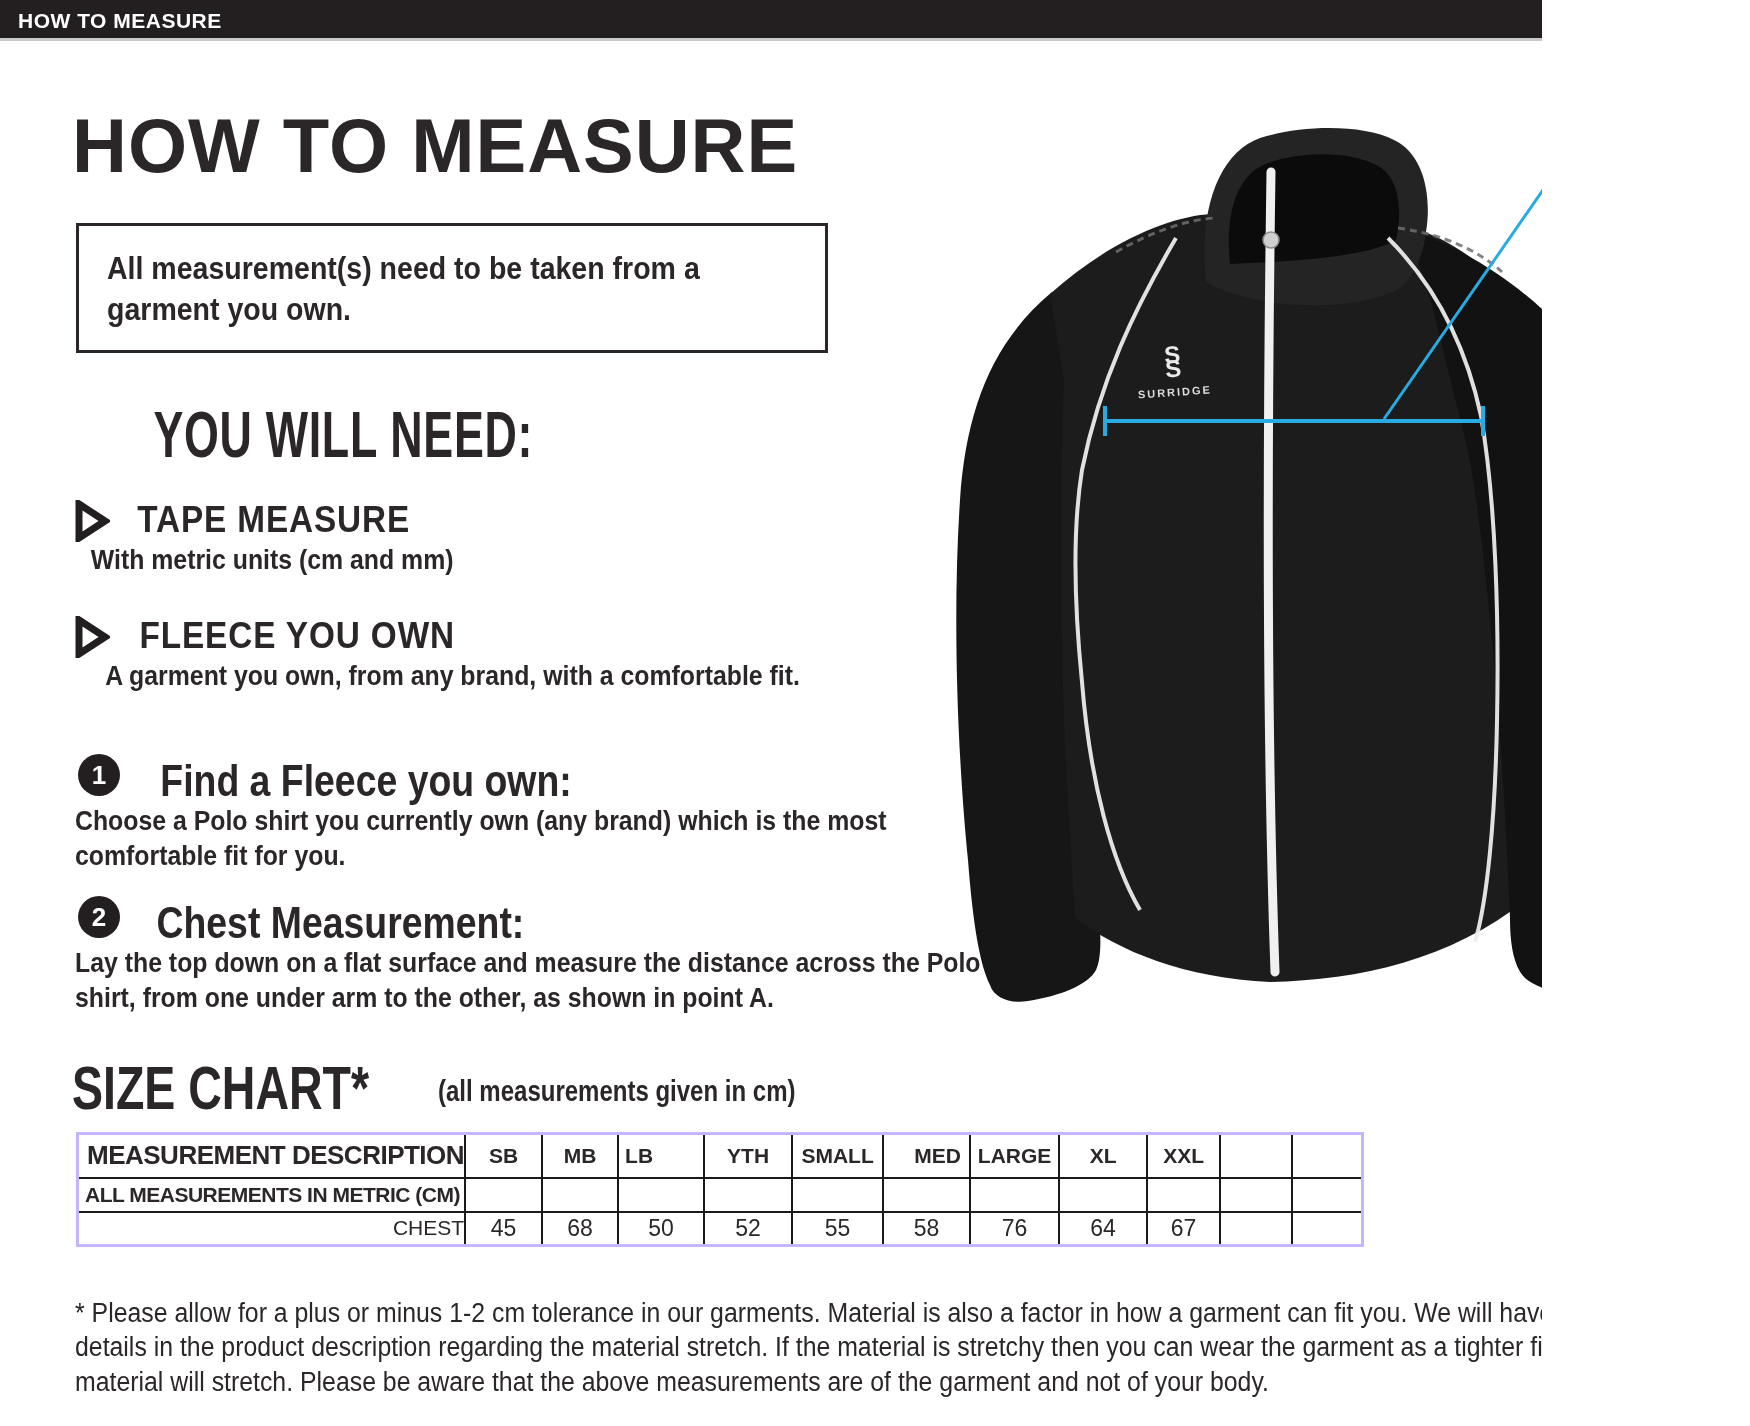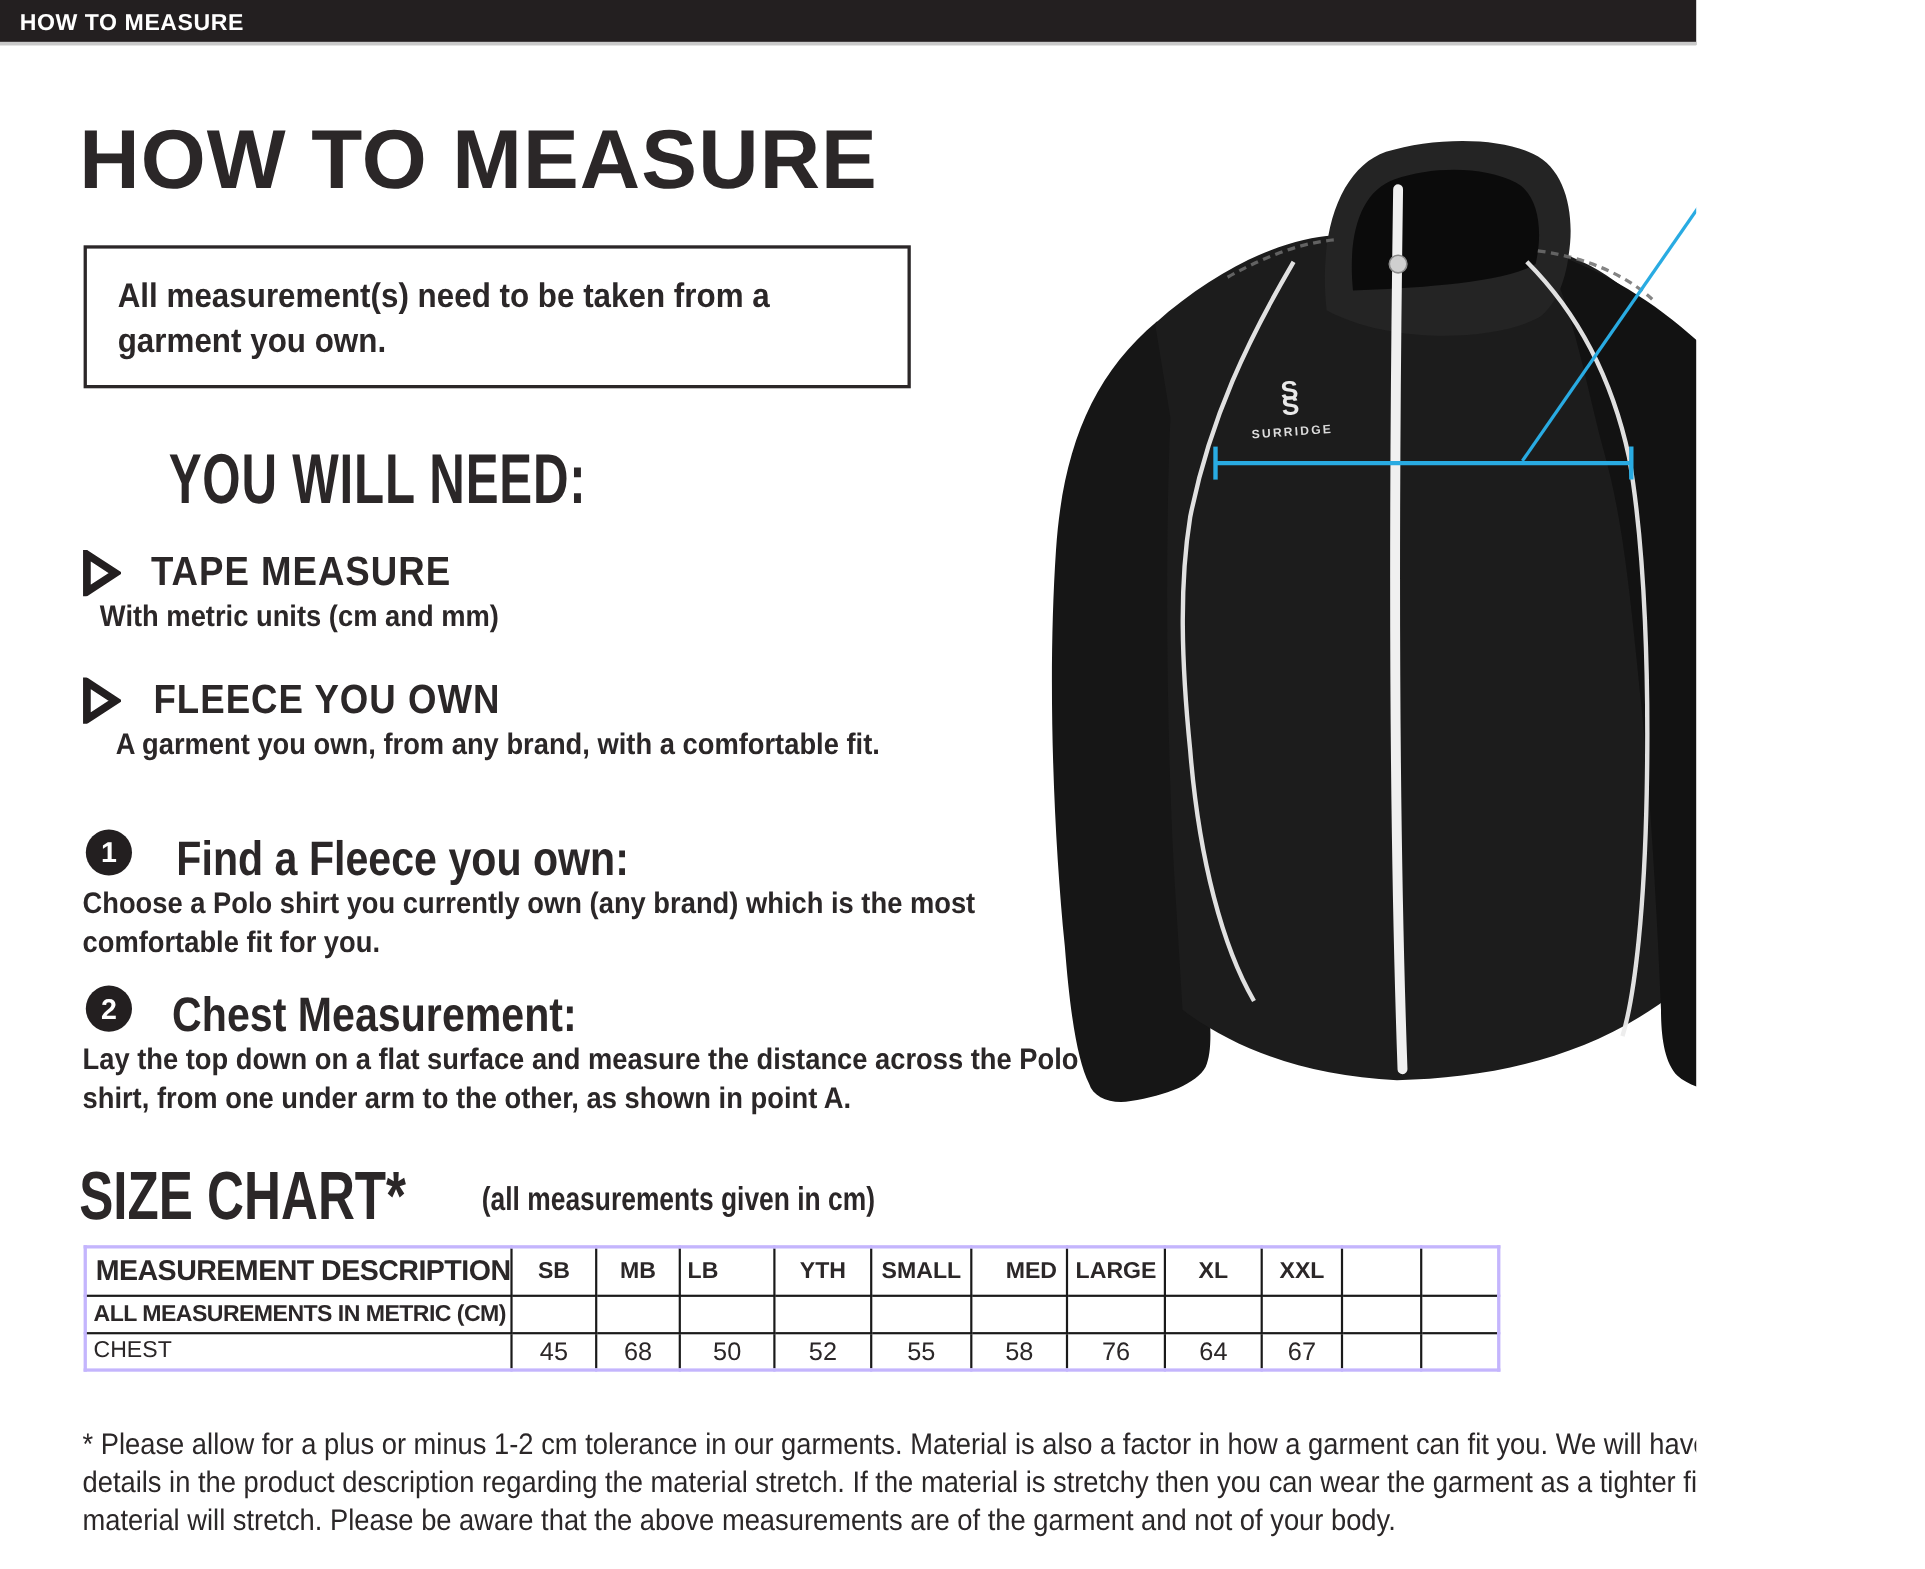--- a/index.html
+++ b/index.html
@@ -48,21 +48,21 @@
 
   table.size-chart { position:absolute; left:76px; top:1132px;
                      border-collapse:collapse; table-layout:fixed;
                      border:3px solid #c4b5fd; }
   table.size-chart th, table.size-chart td { border:2px solid #1a1a1a; overflow:hidden; }
   th.mdesc { height:44px; font-size:26px; font-weight:bold; text-align:left; padding-left:8px;
              letter-spacing:-0.5px; white-space:nowrap; }
   th.sizecol { height:44px; font-size:21px; font-weight:bold; text-align:center; }
   td.rowlabel { height:34px; font-size:21px; font-weight:bold; text-align:left; padding-left:6px;
                 letter-spacing:-0.5px; white-space:nowrap;margin-top:36px; }
-  td.rowlabel2 { height:34px; font-size:21px; font-weight:normal; text-align:left; padding-left:6px; }
+  td.rowlabel2 { height:34px; font-size:21px; font-weight:normal; text-align:right; padding-left:6px; }
   td.val { height:34px; font-size:23px; text-align:center; }
 
   .footnote { position:absolute; left:75px; top:1296px; width:1745px;
               font-size:27px; line-height:1.27; transform:scaleX(0.92);
               transform-origin:left top; color:#2b2728; }
 
   .jacket-figure { position:absolute; left:930px; top:80px; width:820px; height:940px; }
 </style>
 </head>
 <body>

